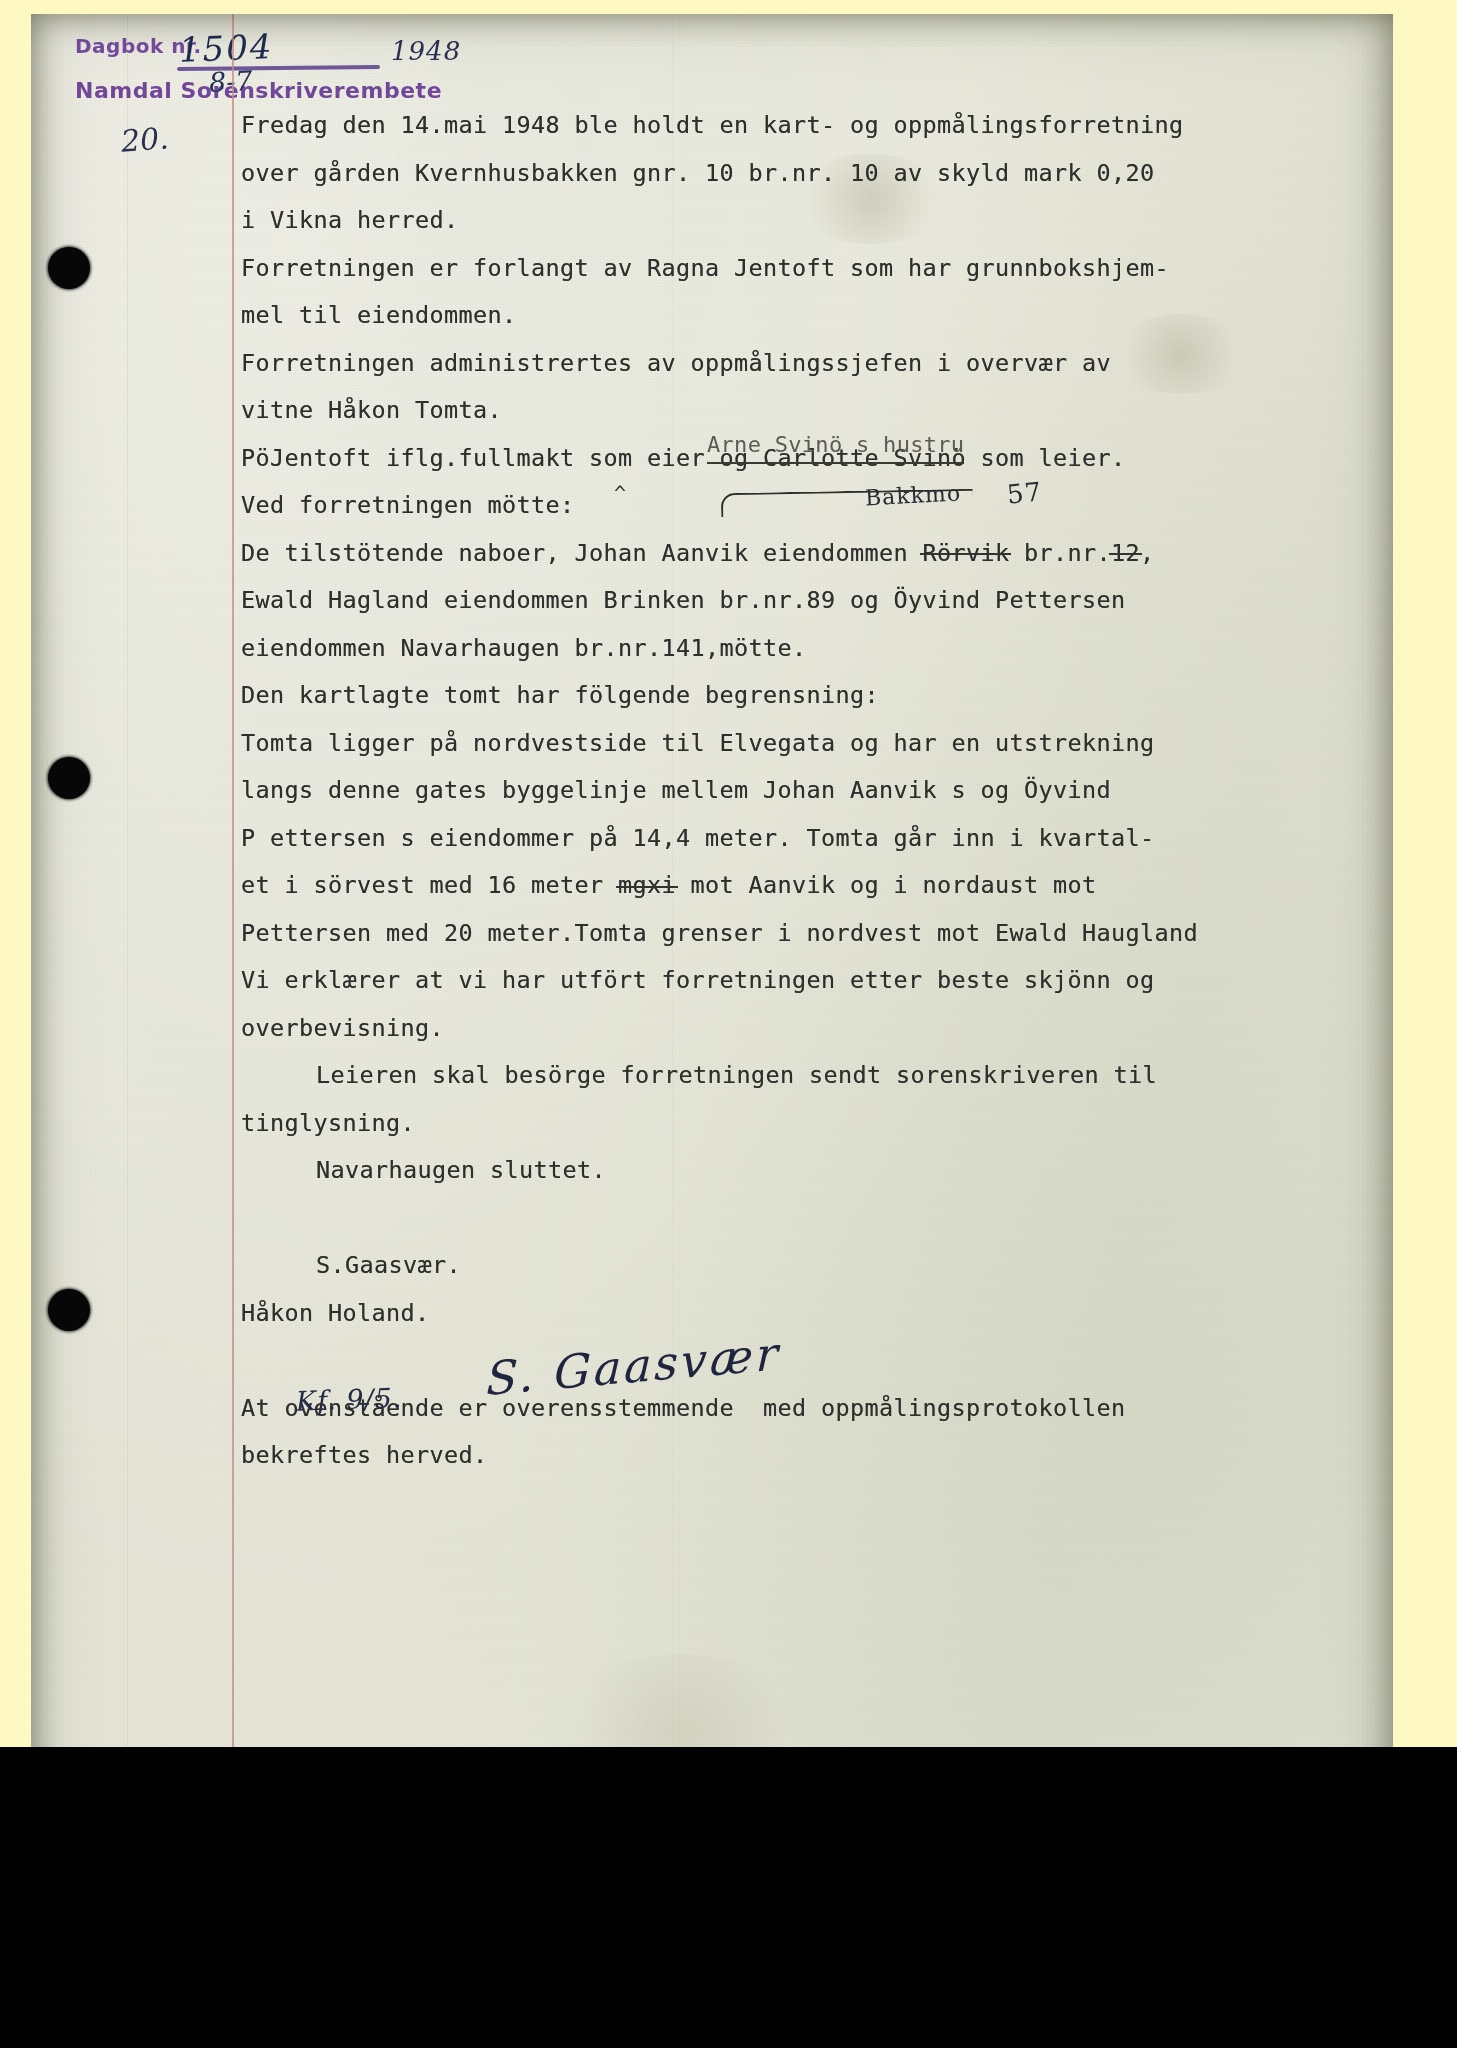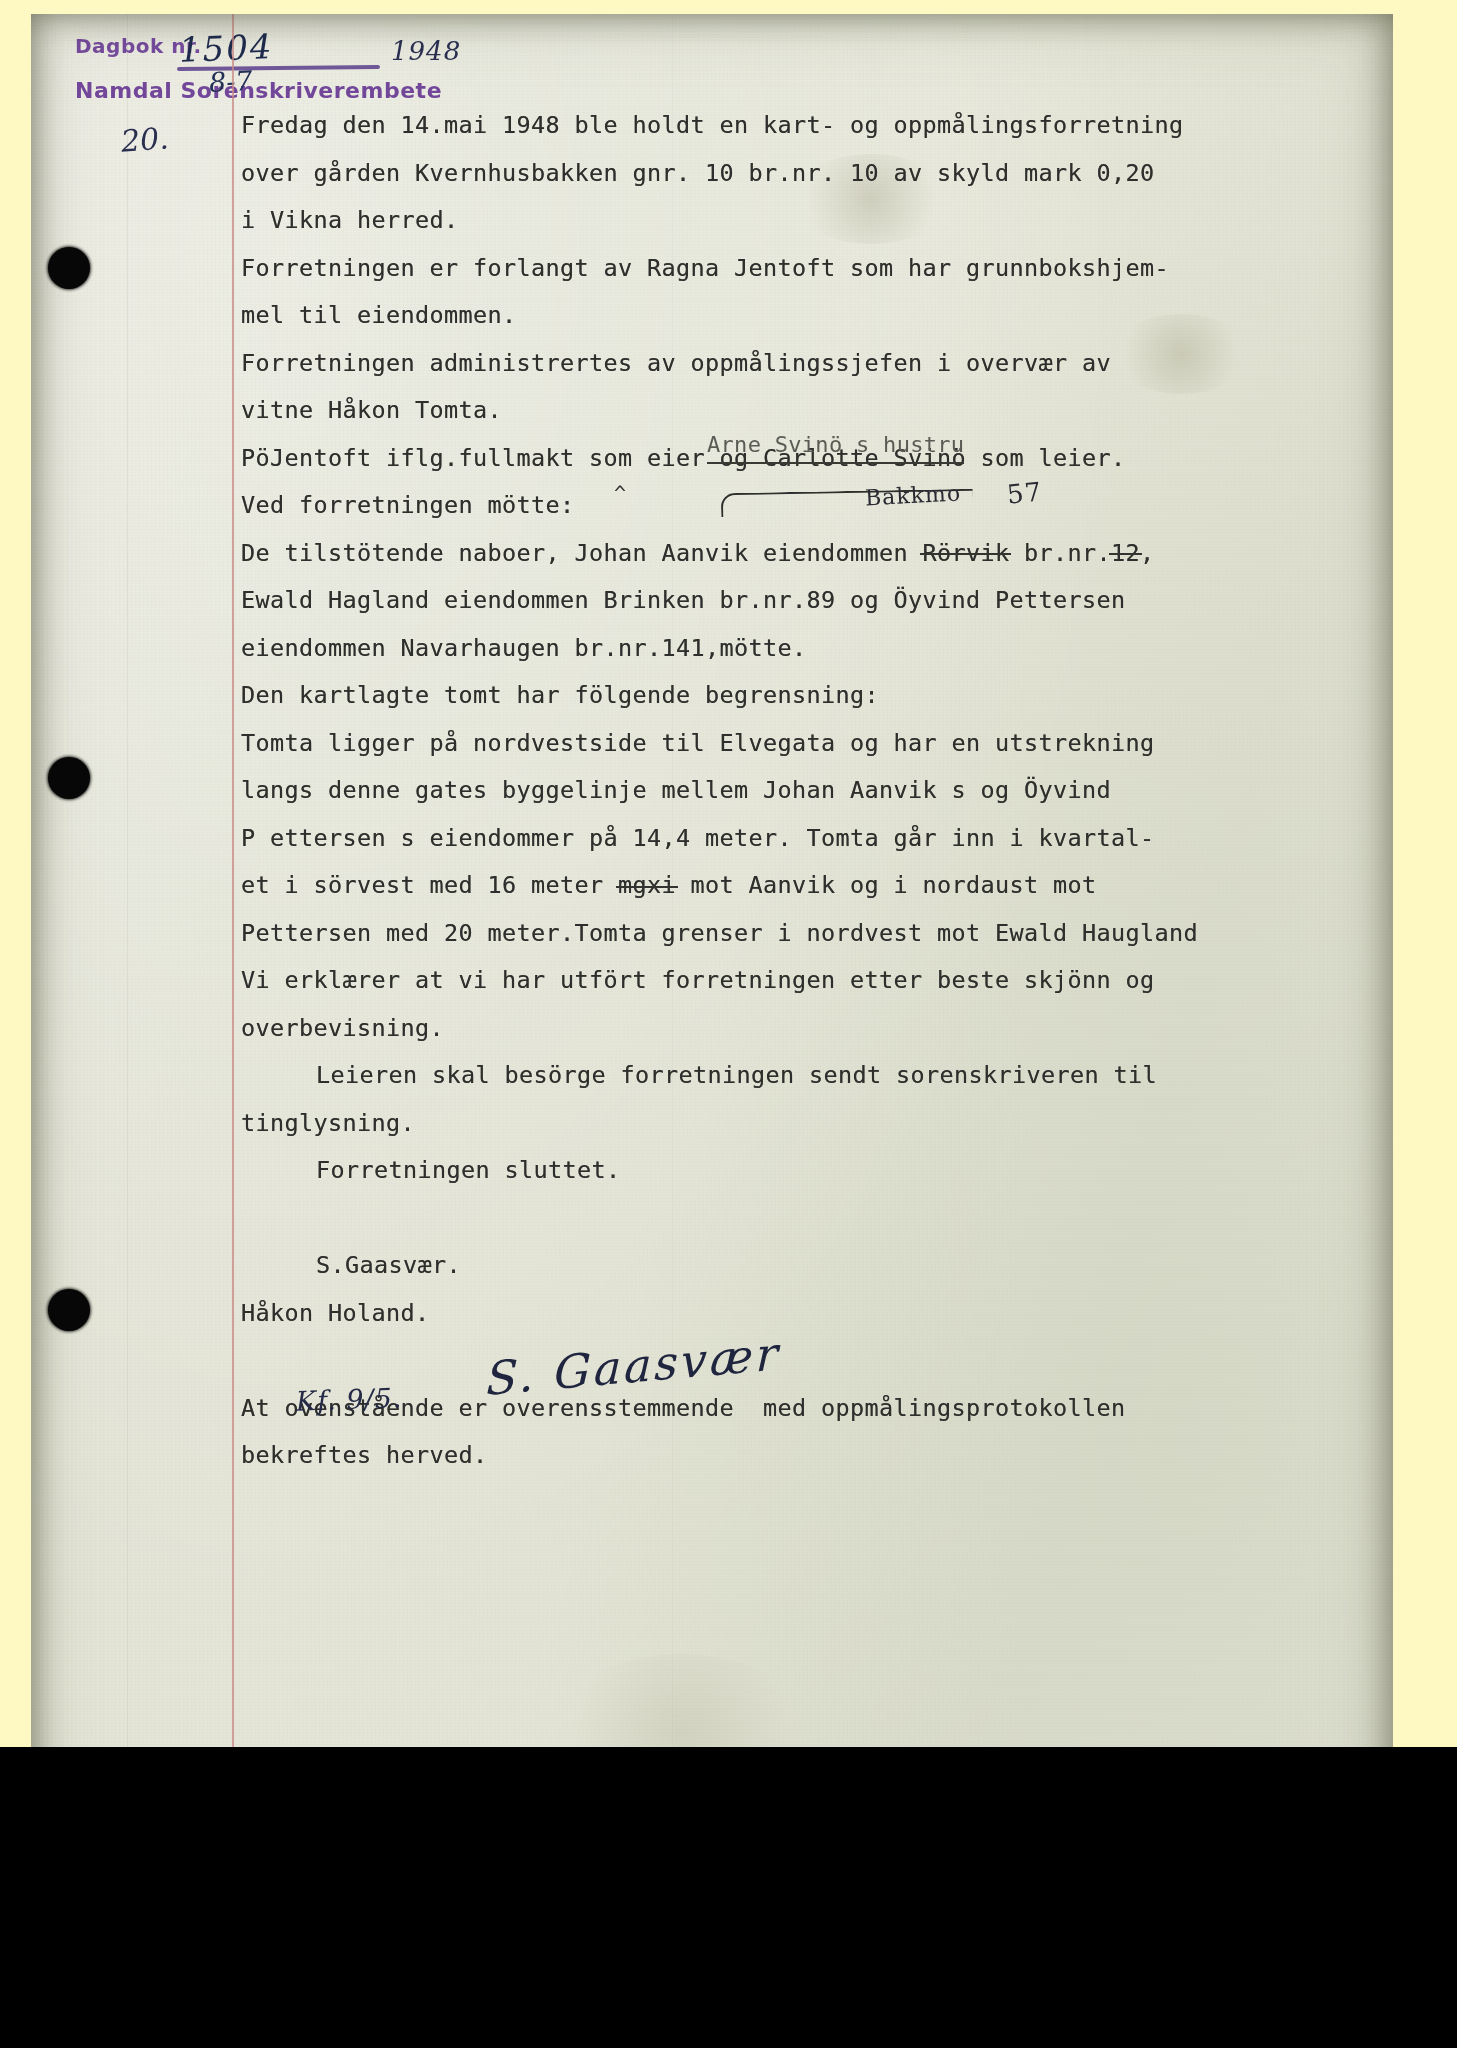--- a/index.html
+++ b/index.html
@@ -249,21 +249,21 @@
         <div class="ln">Den kartlagte tomt har fölgende begrensning:</div>
         <div class="ln">Tomta ligger på nordvestside til Elvegata og har en utstrekning</div>
         <div class="ln">langs denne gates byggelinje mellem Johan Aanvik s og Öyvind</div>
         <div class="ln">P ettersen s eiendommer på 14,4 meter. Tomta går inn i kvartal-</div>
         <div class="ln">et i sörvest med 16 meter <span class="strike">mgxi</span> mot Aanvik og i nordaust mot</div>
         <div class="ln">Pettersen med 20 meter.Tomta grenser i nordvest mot Ewald Haugland</div>
         <div class="ln">Vi erklærer at vi har utfört forretningen etter beste skjönn og</div>
         <div class="ln">overbevisning.</div>
         <div class="ln indent">Leieren skal besörge forretningen sendt sorenskriveren til</div>
         <div class="ln">tinglysning.</div>
-        <div class="ln indent">Forretningen sluttet.</div>
+        <div class="ln indent">Navarhaugen sluttet.</div>
         <div class="ln"></div>
         <div class="ln indent">S.Gaasvær.</div>
         <div class="ln">Håkon Holand.</div>
         <div class="ln"></div>
         <div class="ln">At ovenstående er overensstemmende  med oppmålingsprotokollen</div>
         <div class="ln">bekreftes herved.</div>
       </div>
 
     <div id="hook"></div>
 

